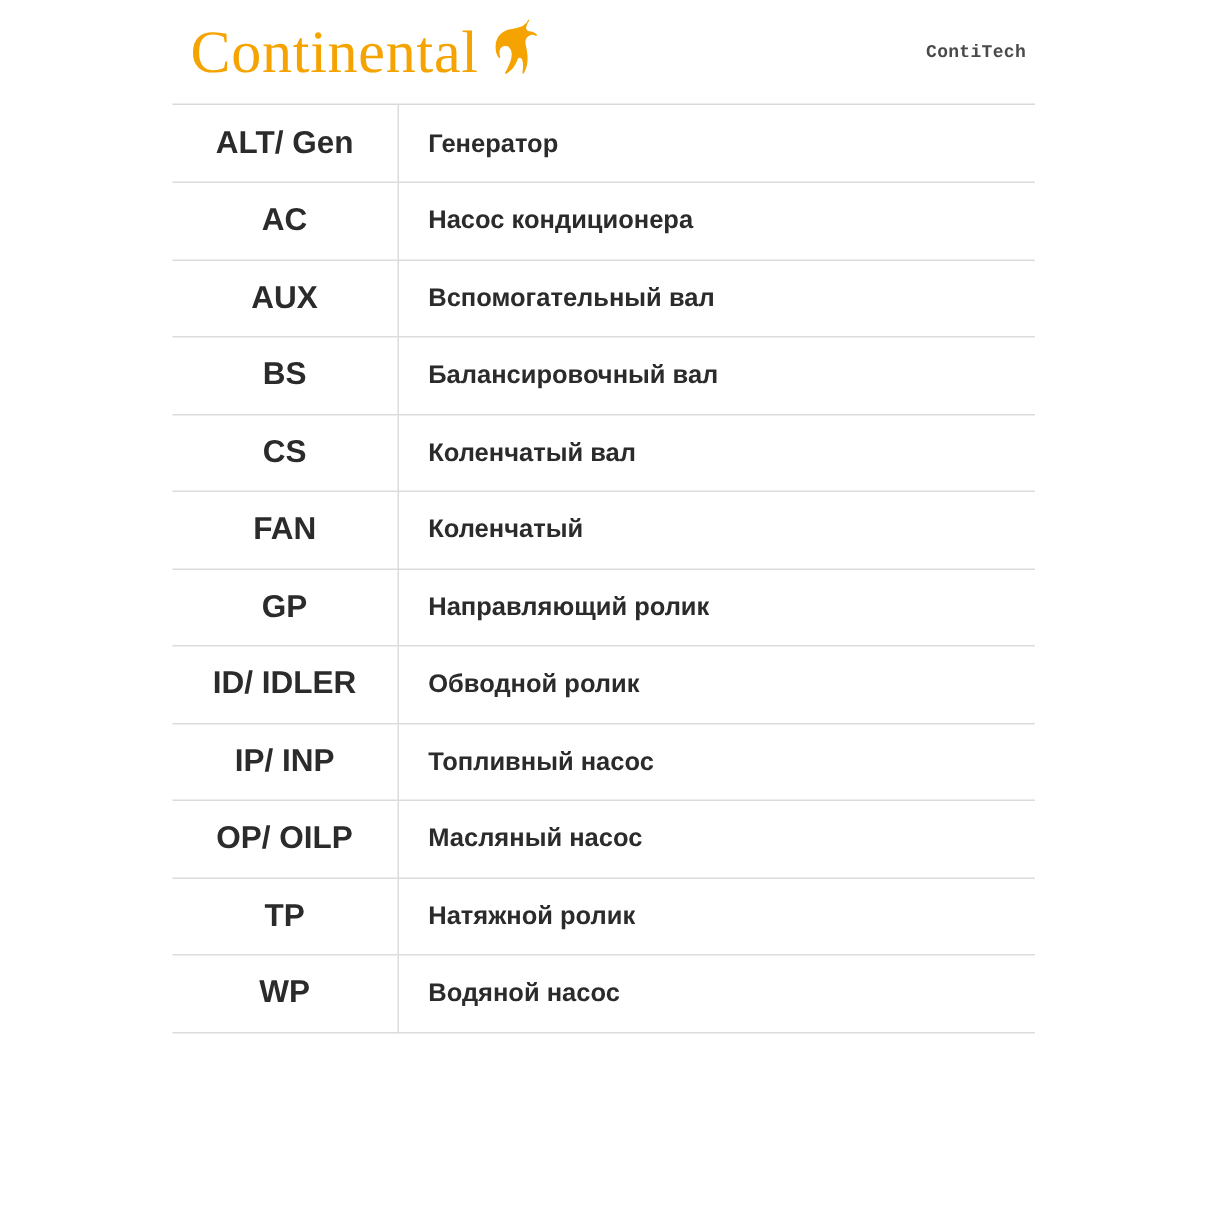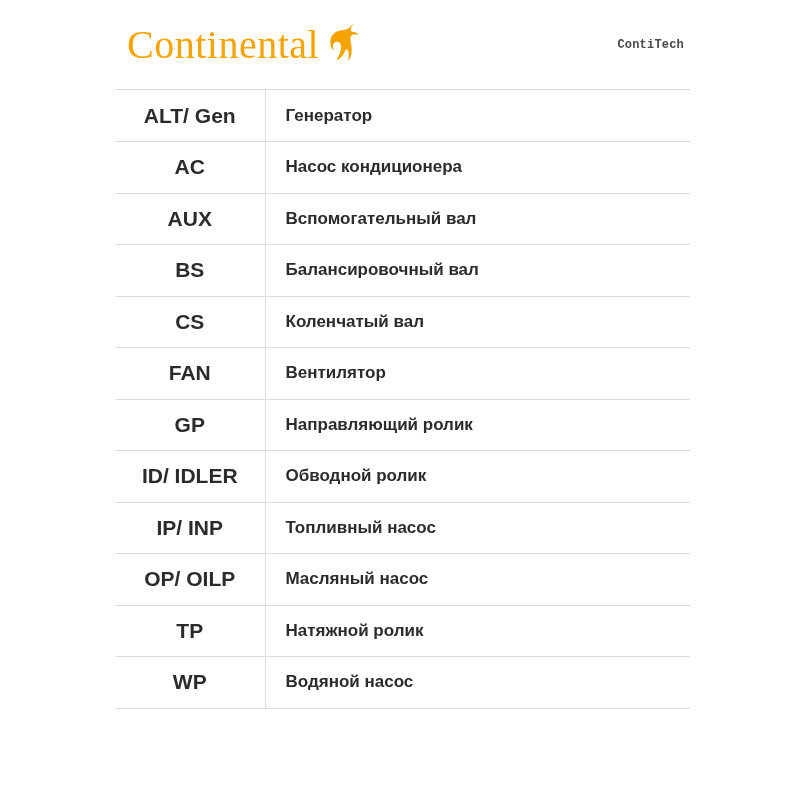--- a/index.html
+++ b/index.html
@@ -16,21 +16,21 @@
   .page {
     position: relative;
     width: 805px;
     height: 805px;
     background: #ffffff;
     box-sizing: border-box;
   }
   
   .header {
     position: relative;
-    height: 90px;
+    height: 70px;
     margin: 0 115px 0 115px;
     display: flex;
     align-items: center;
     border-bottom: 1px solid #d9d9d9;
     box-sizing: border-box;
     gap: 16px;
   }
   .logo-wrap {
     display: flex;
     align-items: center;
@@ -126,21 +126,21 @@
       <tr>
         <td class="abbr">BS</td>
         <td class="desc">Балансировочный вал</td>
       </tr>
       <tr>
         <td class="abbr">CS</td>
         <td class="desc">Коленчатый вал</td>
       </tr>
       <tr>
         <td class="abbr">FAN</td>
-        <td class="desc">Вентилятор</td>
+        <td class="desc">Коленчатый</td>
       </tr>
       <tr>
         <td class="abbr">GP</td>
         <td class="desc">Направляющий ролик</td>
       </tr>
       <tr>
         <td class="abbr">ID/ IDLER</td>
         <td class="desc">Обводной ролик</td>
       </tr>
       <tr>

